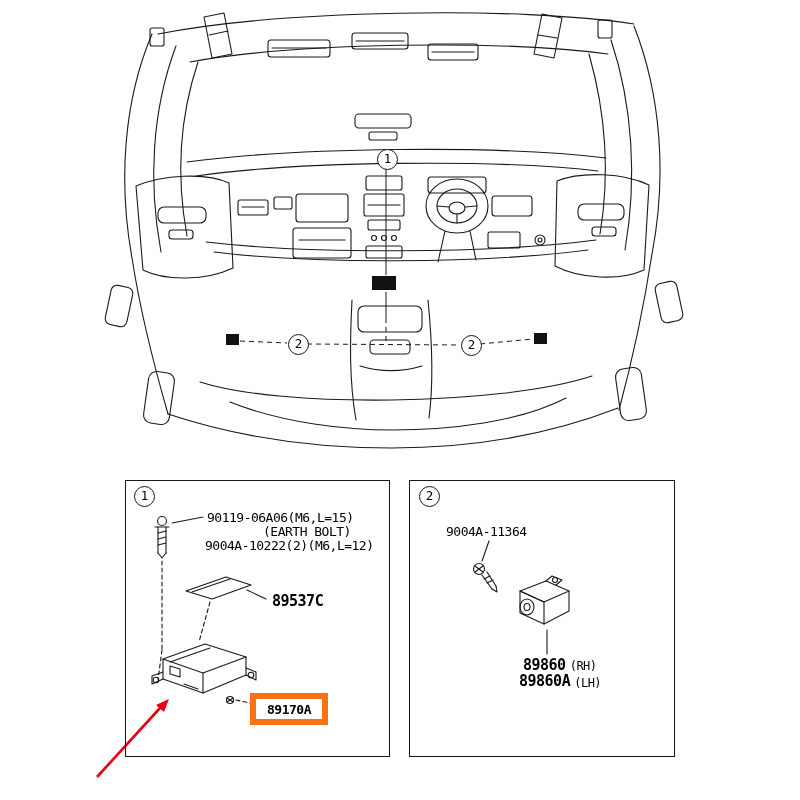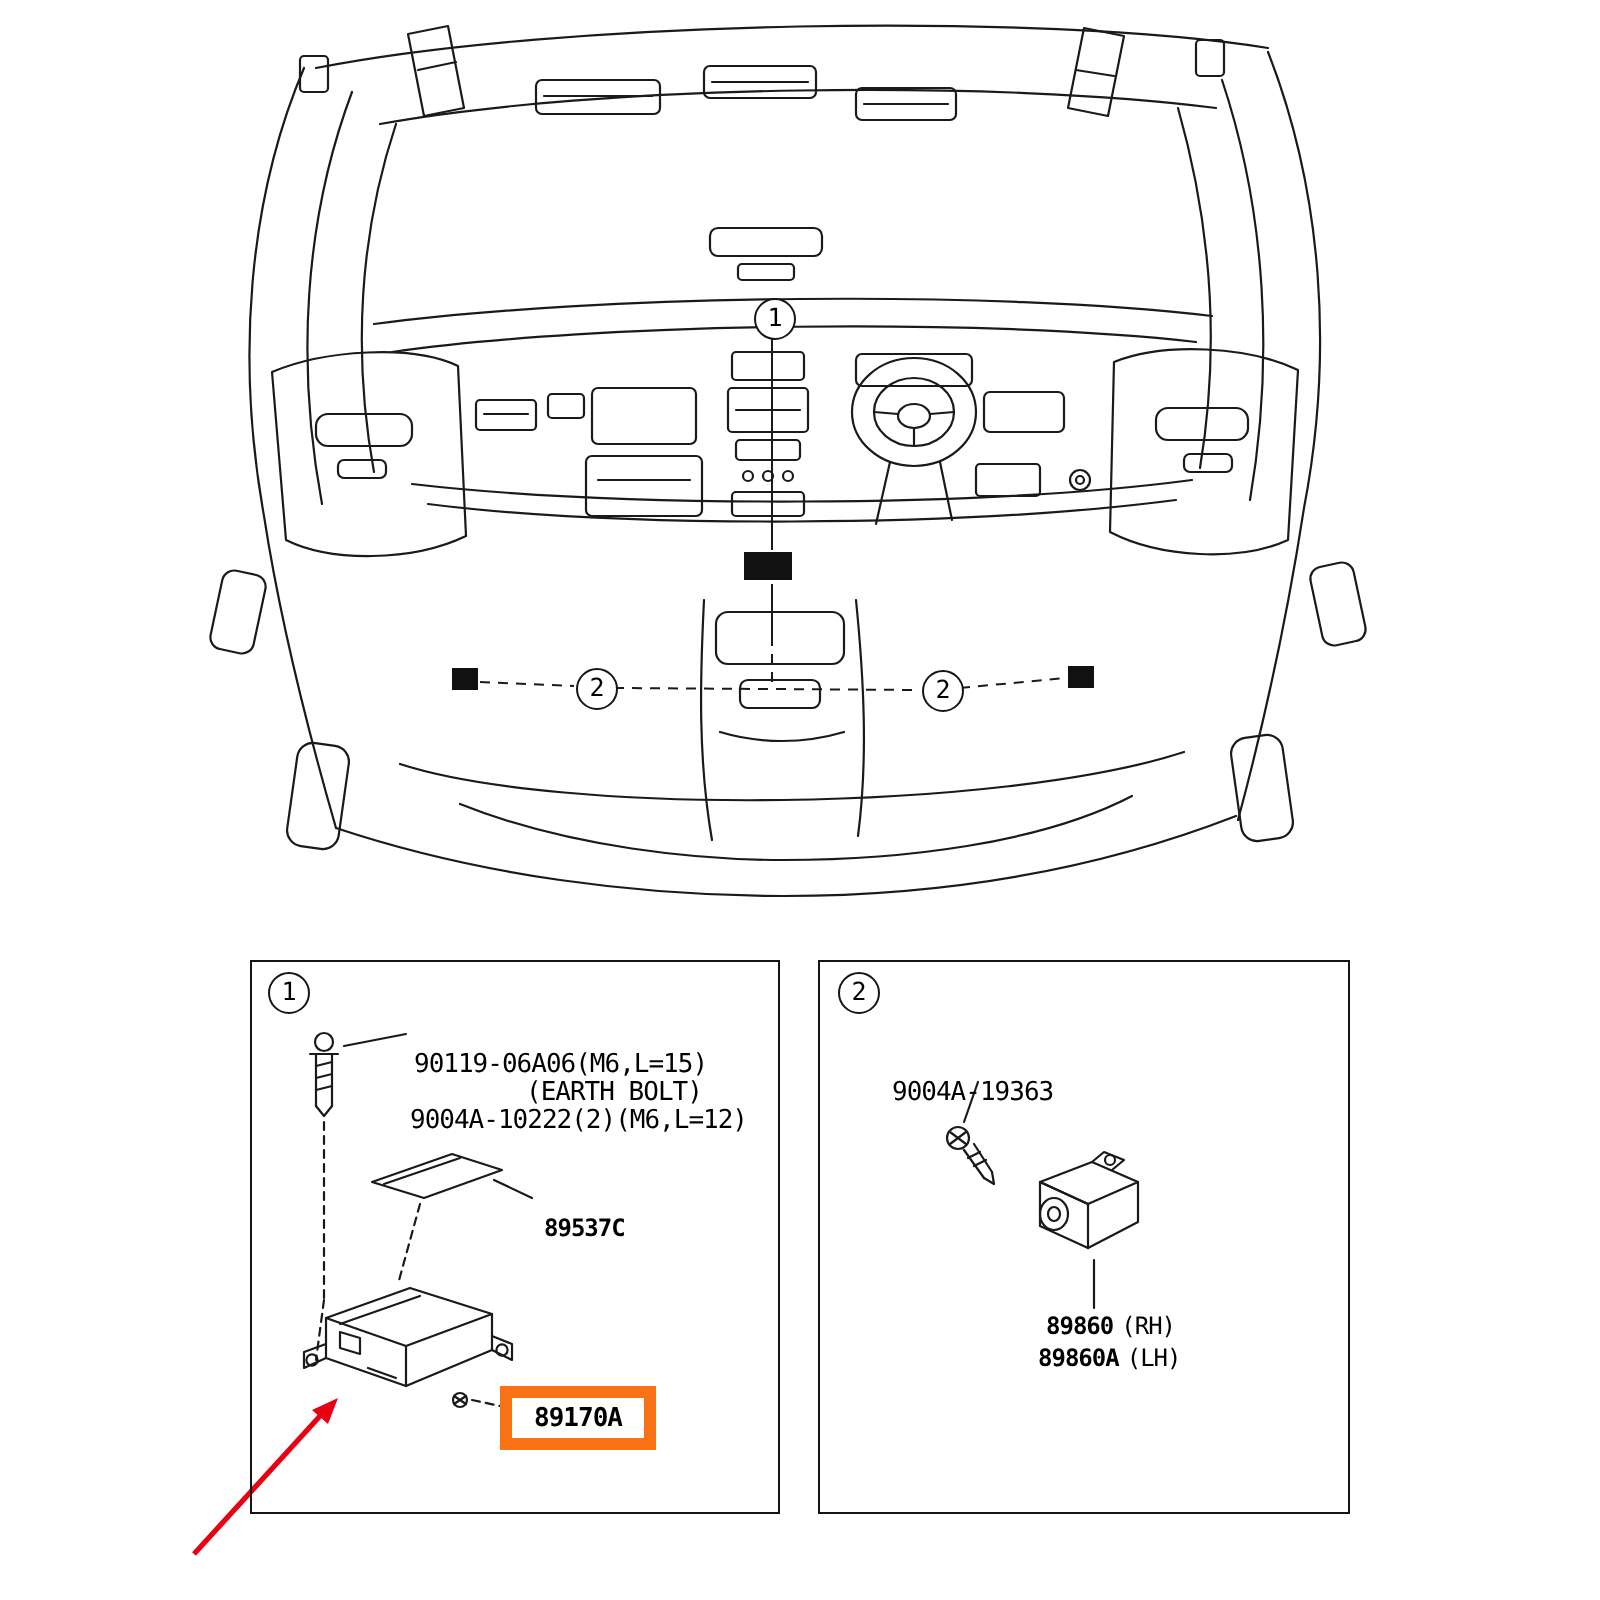--- a/index.html
+++ b/index.html
@@ -11,22 +11,22 @@
   .stage{position:absolute;inset:0;width:800px;height:800px;}
   svg.artwork{position:absolute;left:0;top:0;z-index:1;}
   .detail-box{position:absolute;border:1.6px solid #151515;background:transparent;z-index:2;}
   .box-1{left:125px;top:480px;width:263px;height:275px;}
   .box-2{left:409px;top:480px;width:264px;height:275px;}
   .callout{
     position:absolute;width:19px;height:19px;border:1.3px solid #151515;border-radius:50%;
     background:#fff;display:flex;align-items:center;justify-content:center;
     font-size:12.5px;line-height:1;z-index:3;
   }
-  .lbl{position:absolute;font-size:13px;letter-spacing:-0.5px;white-space:nowrap;z-index:3;margin-top:15px;}
-  .lbl-big{font-size:12px;font-weight:bold;letter-spacing:-0.5px;}
+  .lbl{position:absolute;font-size:13px;letter-spacing:-0.5px;white-space:nowrap;z-index:3;}
+  .lbl-big{font-size:15px;font-weight:bold;letter-spacing:-0.5px;}
   .lbl-small{font-size:12px;letter-spacing:-0.5px;}
   .part-row{position:absolute;white-space:nowrap;z-index:3;display:flex;align-items:baseline;gap:4px;}
   .hl-box{
     position:absolute;left:250px;top:693px;width:66px;height:20px;
     border:6px solid #f97316;background:#fff;display:flex;align-items:center;justify-content:center;
     font-size:13px;font-weight:bold;letter-spacing:-0.5px;z-index:4;
   }
 </style>
 </head>
 <body>
@@ -215,21 +215,21 @@
   <div class="detail-box box-1"></div>
   <div class="callout" style="left:134px;top:486px;">1</div>
   <div class="lbl" style="left:207px;top:510px;">90119-06A06(M6,L=15)</div>
   <div class="lbl" style="left:263px;top:524px;text-align:right;">(EARTH BOLT)</div>
   <div class="lbl" style="left:205px;top:538px;">9004A-10222(2)(M6,L=12)</div>
   <div class="lbl lbl-big" style="left:272px;top:592px;">89537C</div>
   <div class="hl-box">89170A</div>
 
   <div class="detail-box box-2"></div>
   <div class="callout" style="left:419px;top:486px;">2</div>
-  <div class="lbl" style="left:446px;top:524px;">9004A-19363</div>
+  <div class="lbl" style="left:446px;top:524px;">9004A-11364</div>
   <div class="part-row" style="left:523px;top:656px;">
     <span class="lbl-big">89860</span>
     <span class="lbl-small">(RH)</span>
   </div>
   <div class="part-row" style="left:519px;top:672px;align-items:flex-end;">
     <span class="lbl-big">89860A</span>
     <span class="lbl-small">(LH)</span>
   </div>
 
 </div>

